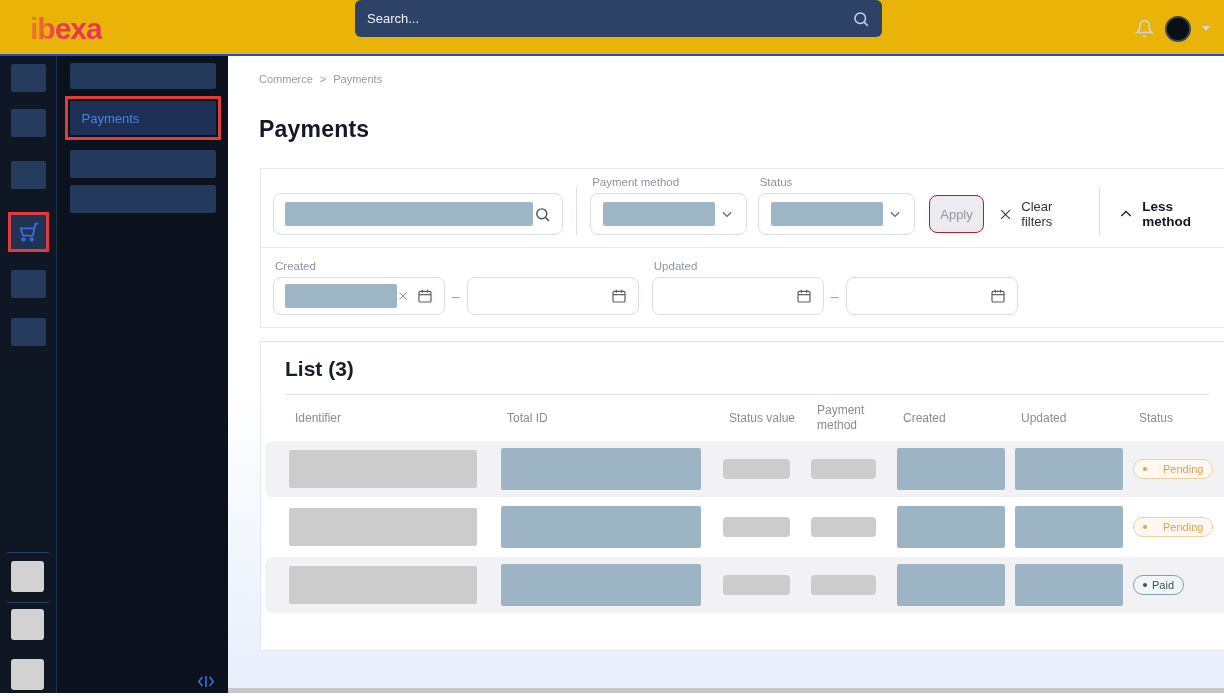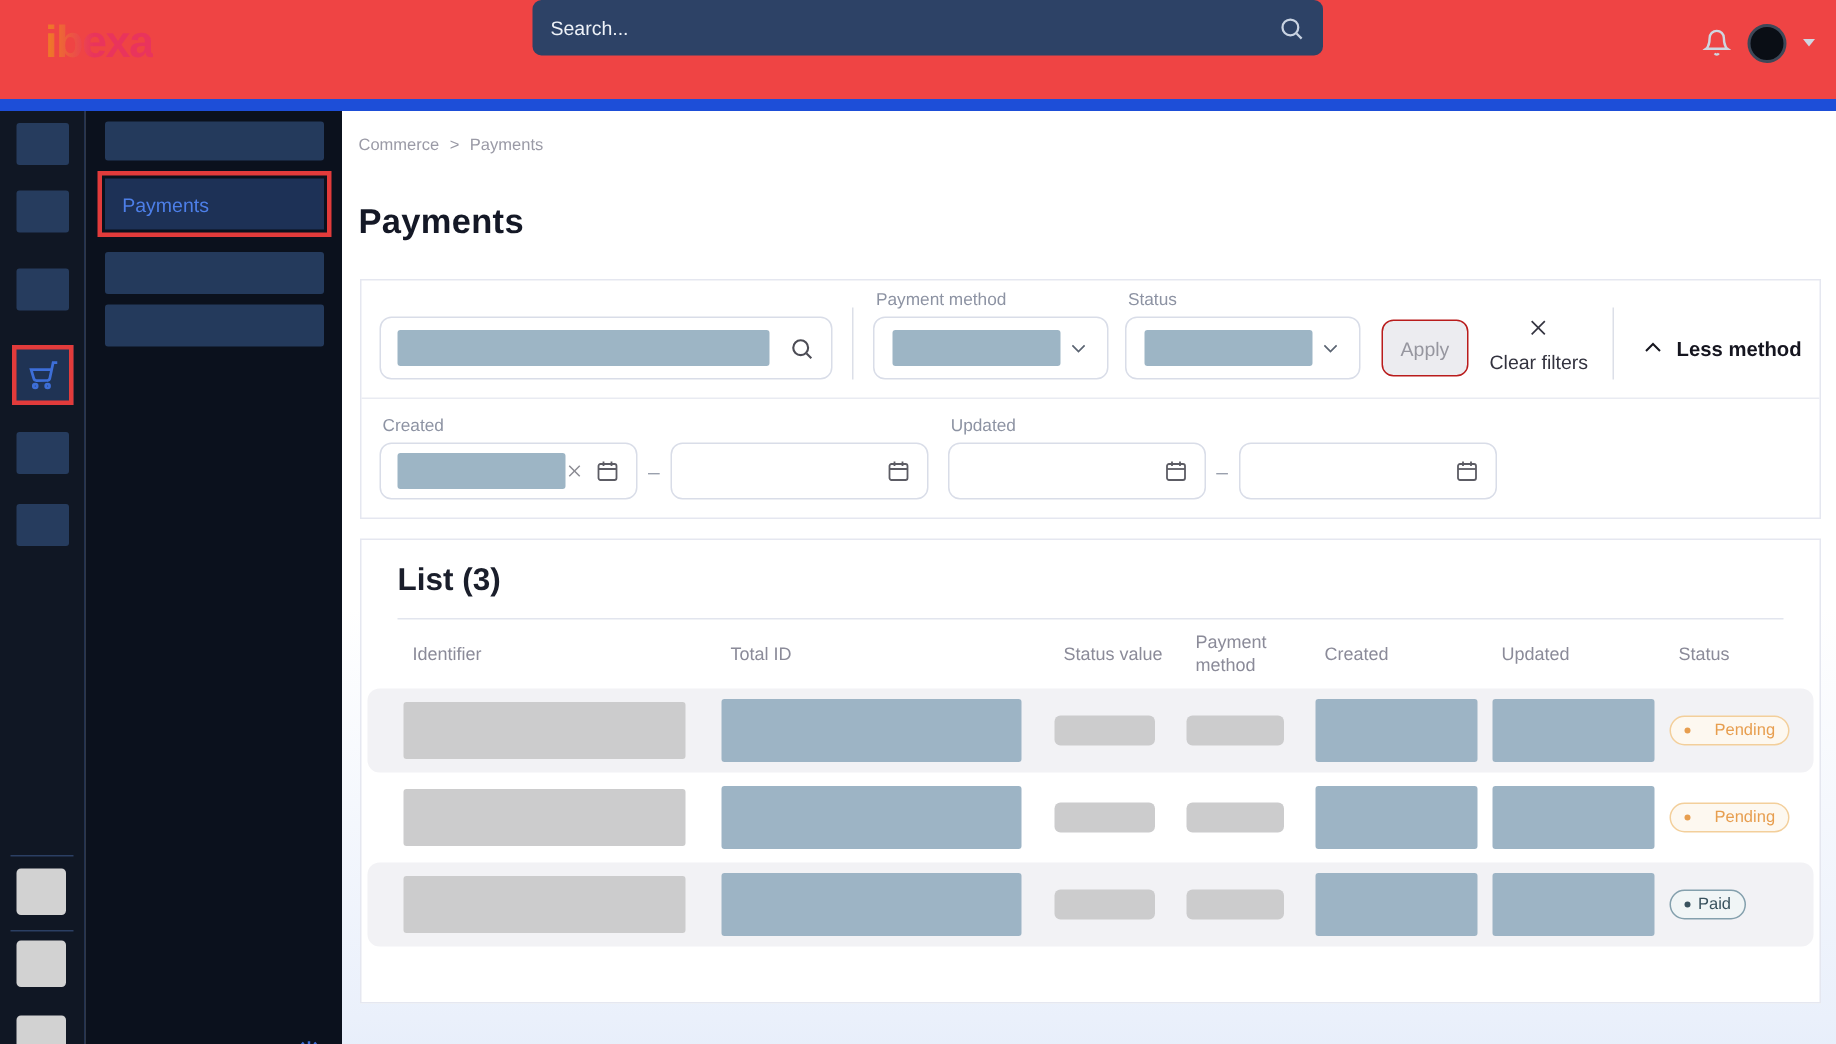--- a/index.html
+++ b/index.html
@@ -1,21 +1,21 @@
 <!DOCTYPE html>
 <html><head>
 <meta charset="utf-8">
 <style>
   * { margin:0; padding:0; box-sizing:border-box; }
   html,body { width:1224px; height:696px; overflow:hidden;
     font-family:"Liberation Sans", sans-serif; background:#fff; }
 
   
-  .topbar { position:relative; height:74px; background:#ef4444;
-    border-bottom:8px solid #1d4ed8; }
+  .topbar { position:relative; height:56px; background:#eab308;
+    border-bottom:2px solid #1d4ed8; }
   .logo { position:absolute; left:30px; top:12px; font-size:30px; font-weight:800;
     letter-spacing:-1px; background:linear-gradient(90deg,#ef7d24 0%,#e9345c 45%,#e9345c 100%);
     -webkit-background-clip:text; background-clip:text; -webkit-text-fill-color:transparent;
     color:#e9345c; cursor:pointer; }
   .search-wrap { position:absolute; left:355px; top:0; width:527px; height:37px;
     background:#2d4266; border-radius:6px; display:flex; align-items:center; padding:0 12px; }
   .search-wrap input { flex:1; background:transparent; border:none; outline:none;
     color:#eef2f8; font-size:13px; font-family:"Liberation Sans", sans-serif; }
   .search-wrap input::placeholder { color:#eef2f8; opacity:1; }
   .top-right { position:absolute; right:14px; top:0; height:57px; display:flex;
@@ -40,21 +40,21 @@
   .subpanel { position:relative; width:171px; background:#0b111d; flex:none; padding-top:7px; }
   .nav-blk { width:146px; margin:0 auto; background:#243a5c; border-radius:2px; cursor:pointer; }
   .nav-payments { width:146px; margin:0 auto; height:34px; background:#1d3156;
     display:flex; align-items:center; padding-left:12px; outline:3px solid #e23b3b;
     outline-offset:2px; cursor:pointer; }
   .nav-payments span { color:#4d7fe8; font-size:13px; }
   .panel-toggle { position:absolute; right:13px; bottom:5px; cursor:pointer; }
 
   
   .main { position:relative; flex:1; overflow:hidden;
-    background:linear-gradient(180deg,#ffffff 0%,#ffffff 52%,#eaf0fb 95%,#e6edfa 100%); }
+    background:linear-gradient(180deg,#ffffff 0%,#ffffff 52%,#eaf0fb 95%,#e6edfa 100%);padding-left:20px; }
   .breadcrumb { margin:17px 0 0 11px; font-size:11px; color:#9a9aa6; display:flex; gap:7px; }
   .page-title { margin:31px 0 0 11px; font-size:23px; font-weight:700; color:#141826;
     letter-spacing:.2px; }
 
   .card { width:974px; margin-left:12px; background:#fff; border:1px solid #e5e7f0;
     border-radius:0; }
   .filter-card { margin-top:25px; height:160px; }
   .f-row { display:flex; align-items:flex-end; height:79px; padding:0 12px 12px 12px; }
   .f-row1 { border-bottom:1px solid #e9ebf2; }
   .inputbox { height:42px; border:1px solid #d9dde8; border-radius:8px; background:#fff;
@@ -65,21 +65,21 @@
   .vdiv2 { width:1px; height:48px; background:#dcdfe8; margin:0 16px; align-self:flex-end; }
   .fgroup { display:flex; flex-direction:column; }
   .flabel { font-size:11.5px; color:#8d93a3; margin:0 0 5px 2px; }
   .selectbox { width:157px; height:42px; border:1px solid #d9dde8; border-radius:8px;
     display:flex; align-items:center; justify-content:space-between; padding:0 12px;
     cursor:pointer; }
   .btn-apply { height:38px; width:58px; margin:0 0 2px 14px; background:#ececf0;
     border:1px solid #b91c1c; border-radius:8px; color:#96969f; font-size:13px;
     font-family:"Liberation Sans", sans-serif; cursor:pointer; }
   .link-row { height:42px; display:flex; align-items:center; gap:8px; cursor:pointer; }
-  .clear-filters { margin-left:14px; color:#33333f; font-size:13px;flex-direction:column; }
+  .clear-filters { margin-left:14px; color:#33333f; font-size:13px; }
   .less-filters { margin-left:2px; color:#15151f; font-size:13.5px; font-weight:700; }
   .datebox { width:172px; height:38px; border:1px solid #d9dde8; border-radius:8px;
     display:flex; align-items:center; padding:0 11px; cursor:text; }
   .datebox .redact { height:24px; width:112px; }
   .dash2 { color:#9aa0ad; font-size:14px; margin:0 7px; }
   .grow { flex:1; }
 
   
   .list-card { margin-top:13px; height:310px; padding-top:15px; }
   .list-title { font-size:21px; font-weight:700; color:#1a1e2b; margin:0 0 13px 24px; }

